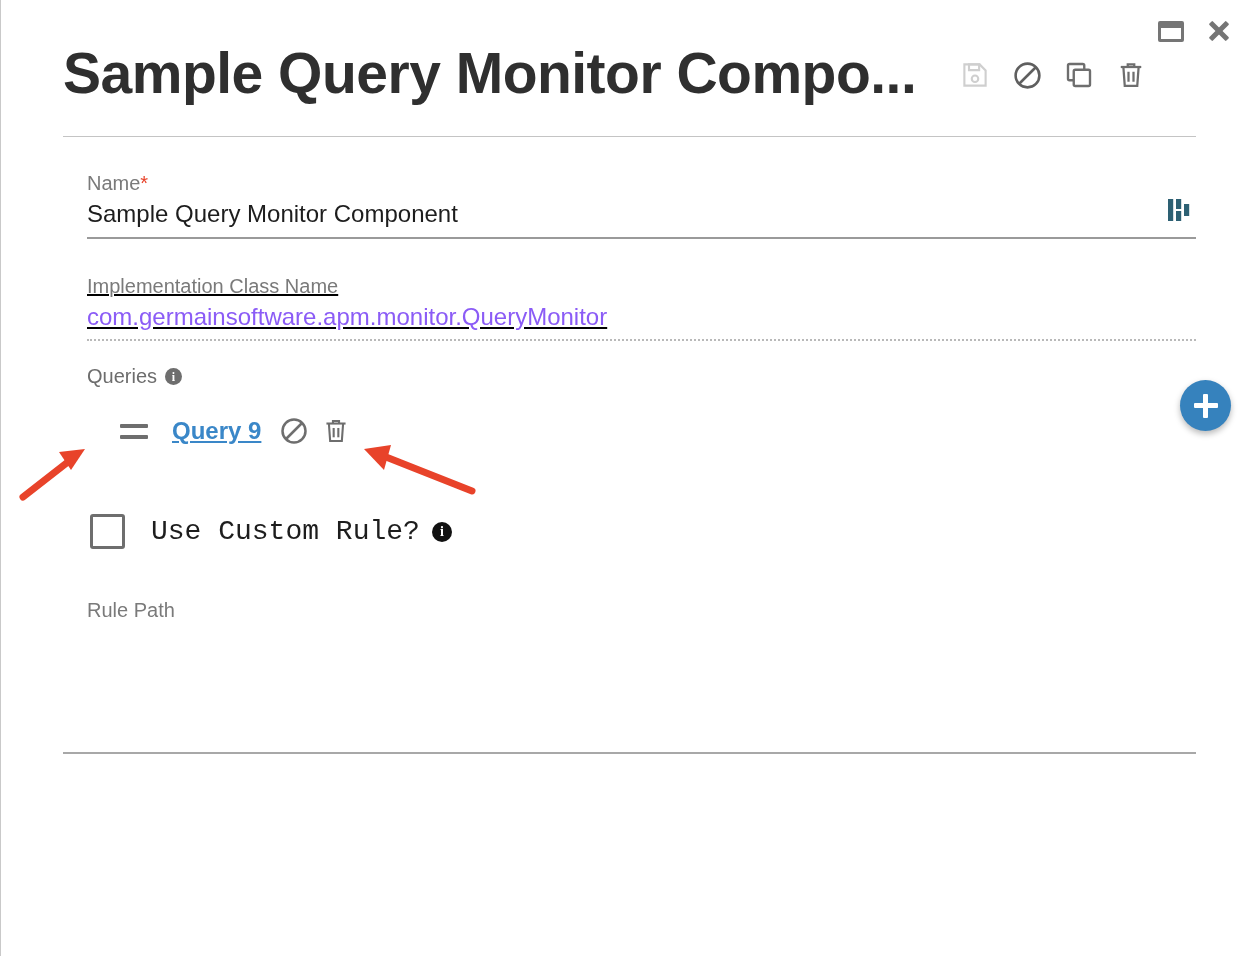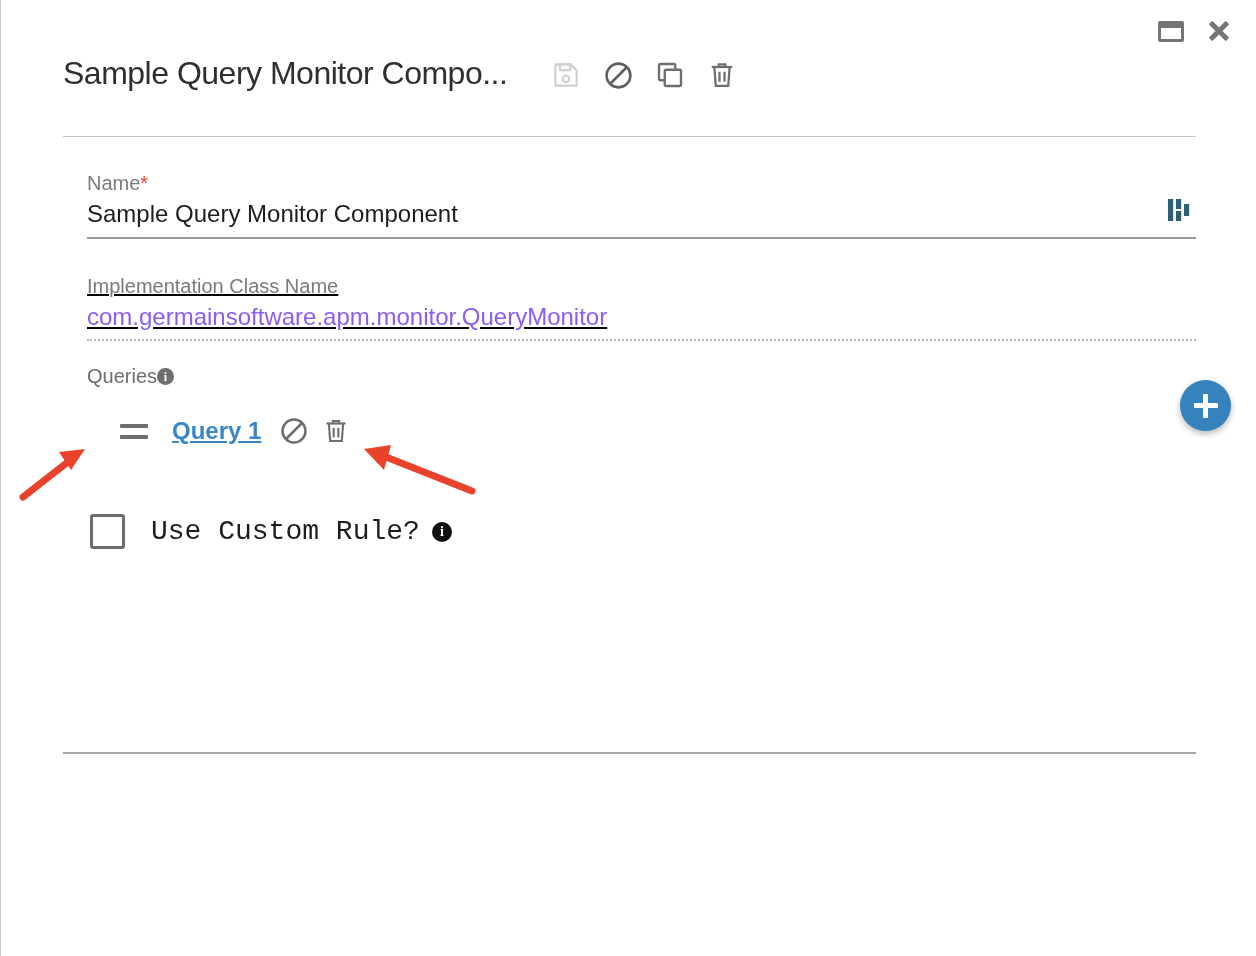--- a/index.html
+++ b/index.html
@@ -75,22 +75,22 @@
   .header {
     position: absolute;
     top: 38px;
     left: 62px;
     right: 60px;
     display: flex;
     align-items: center;
     height: 70px;
   }
   .page-title {
-    font-size: 32px;
-    font-weight: normal;
+    font-size: 57px;
+    font-weight: bold;
     color: #2f2f2f;
     letter-spacing: -0.5px;
     white-space: nowrap;
     line-height: 1;
   }
   .header-actions {
     display: flex;
     align-items: center;
     gap: 18px;
     margin-left: 42px;
@@ -161,21 +161,21 @@
     cursor: pointer;
   }
 
   .name-field { margin-bottom: 34px; }
   .impl-field { margin-bottom: 24px; text-decoration: underline; }
 
   
   .queries-head {
     display: flex;
     align-items: center;
-    gap: 0;
+    gap: 8px;
     margin-bottom: 18px;
   }
   .queries-label { font-size: 20px; color: #6d6d6d; }
 
   .info-icon {
     display: inline-flex;
     align-items: center;
     justify-content: center;
     width: 17px;
     height: 17px;
@@ -388,21 +388,21 @@
       <div class="queries-head">
         <span class="queries-label">Queries</span>
         <span class="info-icon">i</span>
       </div>
 
       <div class="query-row">
         <span class="drag-handle">
           <span></span>
             <span></span>
         </span>
-        <a class="query-link">Query 1</a>
+        <a class="query-link">Query 9</a>
         <span class="row-icon">
           <svg width="30" height="30" viewBox="0 0 24 24" fill="none" stroke="#6e6e6e" stroke-width="2">
             <circle cx="12" cy="12" r="9.2"></circle>
             <line x1="5.6" y1="18.4" x2="18.4" y2="5.6"></line>
           </svg>
         </span>
         <span class="row-icon">
           <svg width="28" height="28" viewBox="0 0 24 24" fill="none" stroke="#6e6e6e" stroke-width="1.8">
             <path d="M3.8 5.6h16.4"></path>
             <path d="M9.4 5.6V3.4h5.2v2.2"></path>
@@ -414,20 +414,24 @@
       </div>
 
     </div>
 
     <div class="checkbox-row">
       <span class="checkbox-box"></span>
       <span class="checkbox-label">Use Custom Rule?</span>
       <span class="info-icon dark">i</span>
     </div>
 
+    <div class="field rule-field">
+      <div class="field-label">Rule Path</div>
+      <div class="field-value"></div>
+    </div>
 
   </div>
 
   <div class="fab"></div>
 
   <div class="bottom-rule"></div>
 
   <svg class="annotations" width="1256" height="956">
     <g>
       <line x1="22" y1="497" x2="72" y2="458" stroke="#e8432a" stroke-width="7" stroke-linecap="round"></line>

